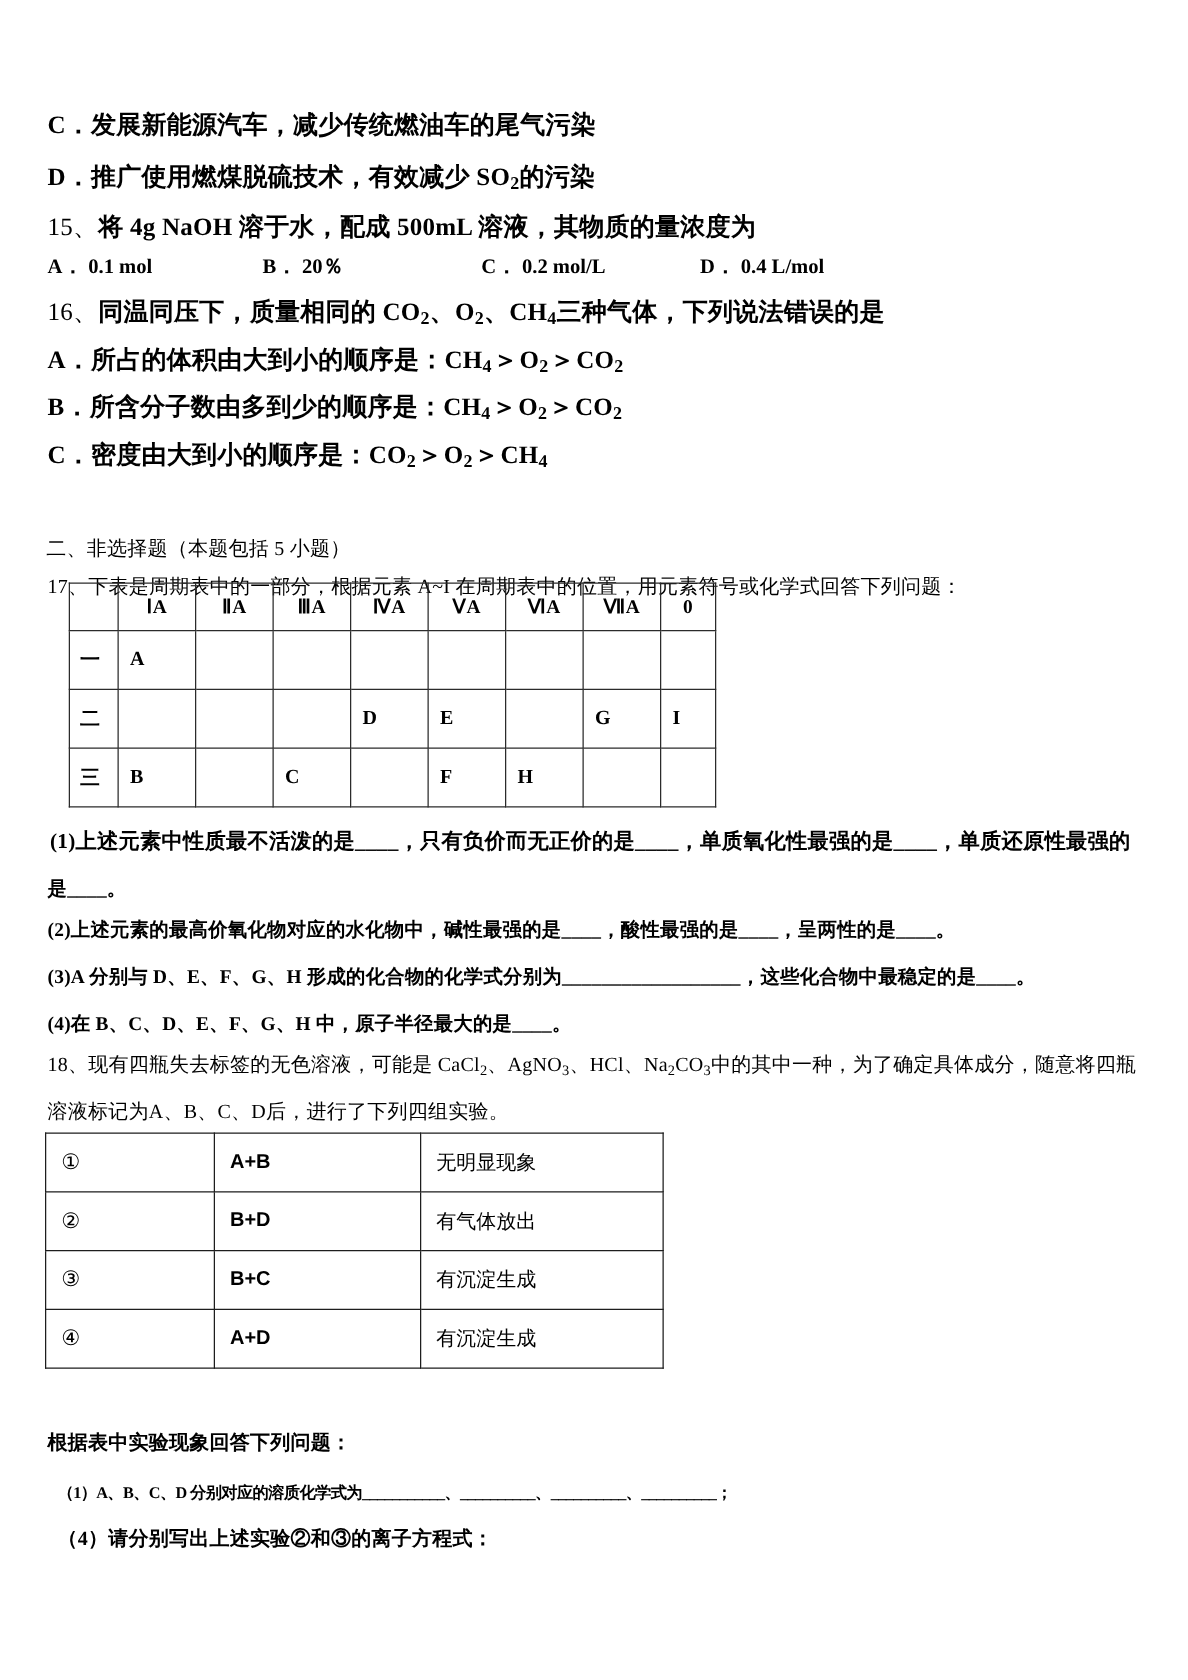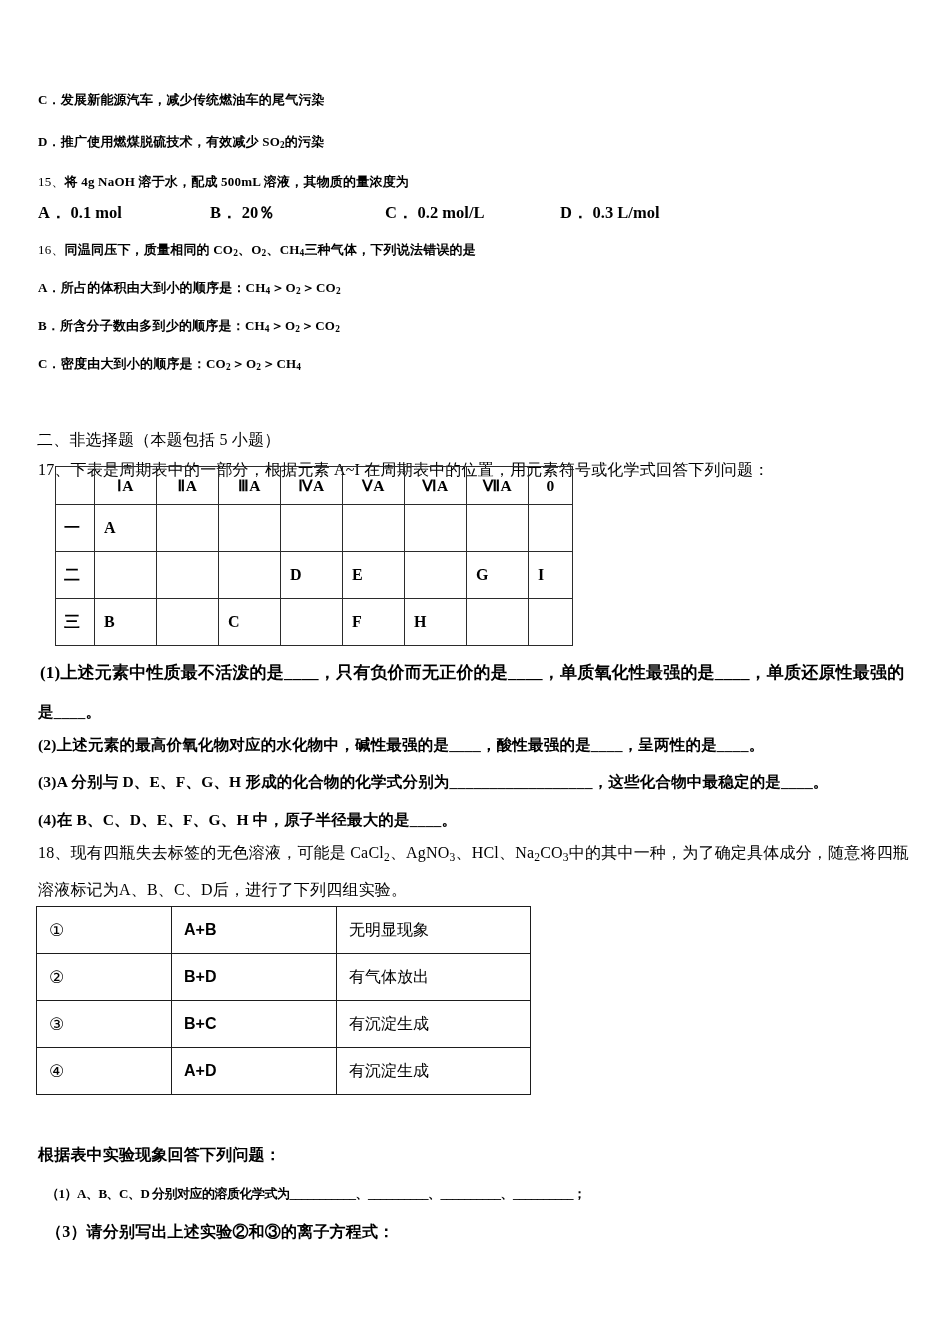--- a/index.html
+++ b/index.html
@@ -17,21 +17,21 @@
   }
   .page {
     position: absolute;
     left: 0; top: 0;
     width: 950px;
     height: 1344px;
   }
   .ln {
     position: absolute;
     white-space: nowrap;
-    font-size: 13px;
+    font-size: 20px;
     line-height: 20px;
     letter-spacing: 0.2px;
   }
   .bold { font-weight: bold; }
   .opt-row { position: absolute; width: 900px; height: 22px; }
   .opt { position: absolute; white-space: nowrap; font-size: 16.5px; font-weight: bold; }
   sub {
     font-size: 0.72em;
     vertical-align: -0.25em;
     line-height: 0;
@@ -98,21 +98,21 @@
   <div class="ln bold" style="left:38px; top:90px;">C．发展新能源汽车，减少传统燃油车的尾气污染</div>
 
   <div class="ln bold" style="left:38px; top:132px;"><span>D．推广使用燃煤脱硫技术，有效减少 SO</span><sub>2</sub><span>的污染</span></div>
 
   <div class="ln" style="left:38px; top:172px;"><span>15、</span><span class="bold">将 4g NaOH 溶于水，配成 500mL 溶液，其物质的量浓度为</span></div>
 
   <div class="opt-row" style="left:38px; top:202px;">
     <span class="opt" style="left:0px;"><span>A．</span>&nbsp;<span>0.1 mol</span></span>
     <span class="opt" style="left:172px;"><span>B．</span>&nbsp;<span>20％</span></span>
     <span class="opt" style="left:347px;"><span>C．</span>&nbsp;<span>0.2 mol/L</span></span>
-    <span class="opt" style="left:522px;"><span>D．</span>&nbsp;<span>0.3 L/mol</span></span>
+    <span class="opt" style="left:522px;"><span>D．</span>&nbsp;<span>0.4 L/mol</span></span>
   </div>
 
   <div class="ln" style="left:38px; top:240px;"><span>16、</span><span class="bold"><span>同温同压下，质量相同的 CO</span><sub>2</sub><span>、O</span><sub>2</sub><span>、CH</span><sub>4</sub><span>三种气体，下列说法错误的是</span></span></div>
 
   <div class="ln bold" style="left:38px; top:278px;">
     <span>A．</span><span>所占的体积由大到小的顺序是：</span><span class="fml"><span>CH<sub>4</sub></span><span class="gt">＞</span><span>O<sub>2</sub></span><span class="gt">＞</span><span>CO<sub>2</sub></span></span>
   </div>
 
   <div class="ln bold" style="left:38px; top:316px;">
     <span>B．</span><span>所含分子数由多到少的顺序是：</span><span class="fml"><span>CH<sub>4</sub></span><span class="gt">＞</span><span>O<sub>2</sub></span><span class="gt">＞</span><span>CO<sub>2</sub></span></span>
@@ -206,15 +206,15 @@
     <tr>
       <td class="c1 circnum">④</td>
       <td class="c2 mid">A+D</td>
       <td class="c3">有沉淀生成</td>
     </tr>
   </tbody>
     </table>
 
   <div class="ln bold" style="left:38px; top:1145px; font-size:16px;">根据表中实验现象回答下列问题：</div>
   <div class="ln bold blank" style="left:46px; top:1184px; font-size:13px;">（1）A、B、C、D 分别对应的溶质化学式为___________、__________、__________、__________；</div>
-  <div class="ln bold" style="left:46px; top:1222px; font-size:16px;">（3）请分别写出上述实验②和③的离子方程式：</div>
+  <div class="ln bold" style="left:46px; top:1222px; font-size:16px;">（4）请分别写出上述实验②和③的离子方程式：</div>
 
 </div>
 
 </body></html>

